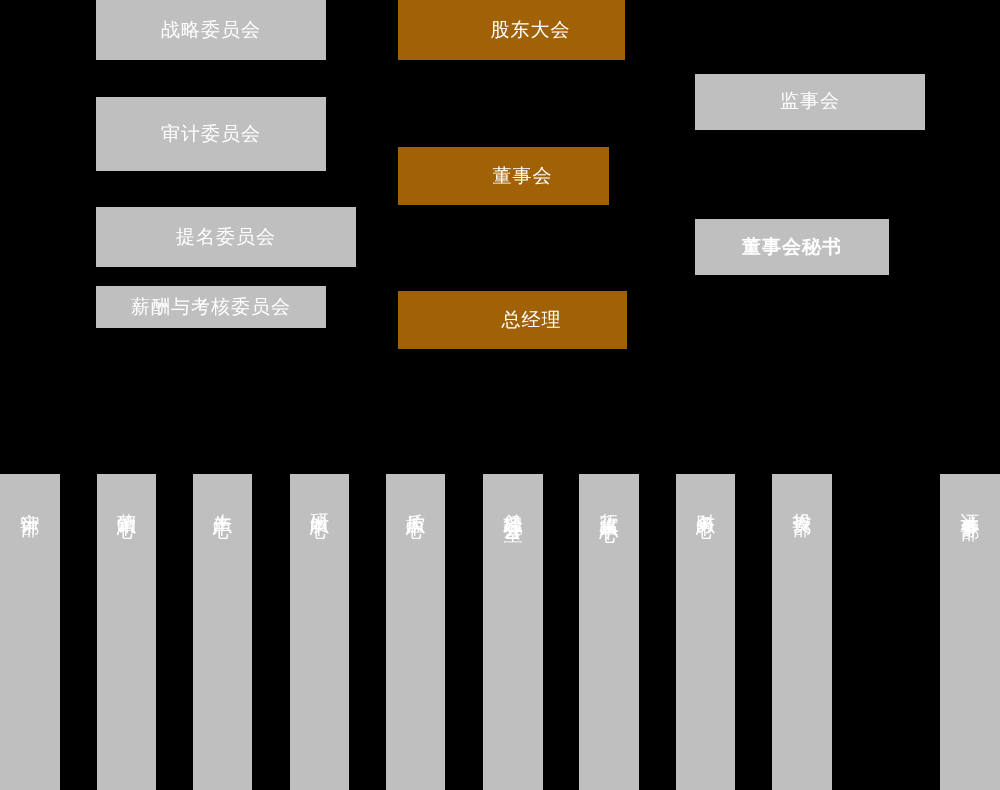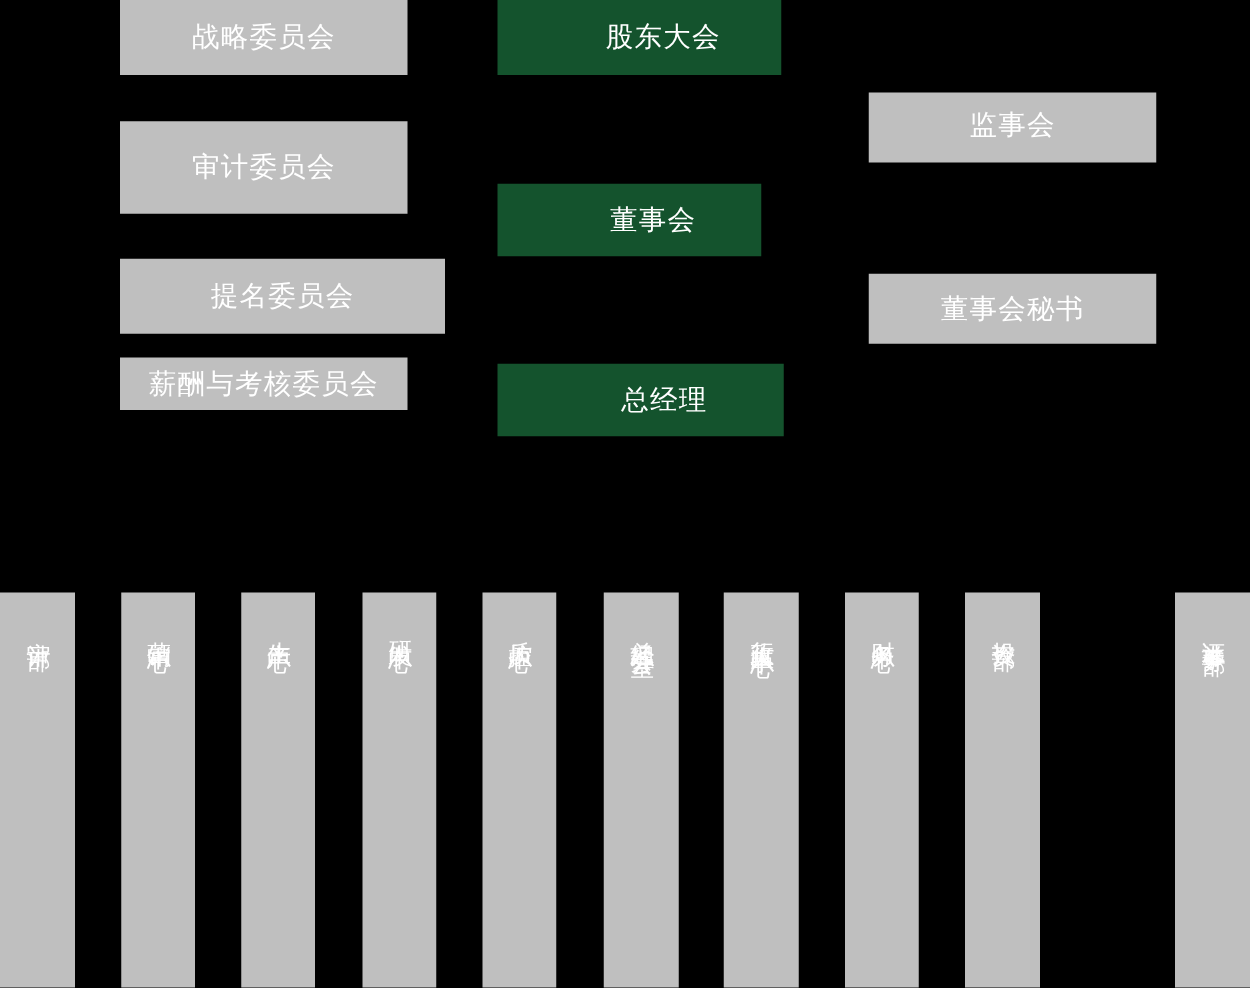--- a/index.html
+++ b/index.html
@@ -21,30 +21,30 @@
     width: 1000px;
     height: 790px;
   }
   .node {
     position: absolute;
     box-sizing: border-box;
     display: flex;
     align-items: center;
     justify-content: center;
     color: #ffffff;
-    font-size: 22px;
+    font-size: 19px;
     letter-spacing: 1px;
     text-align: center;
     line-height: 1.3;
   }
   .node.gray {
     background: #bfbfbf;
   }
   .node.red {
-    background: #14532d;
+    background: #a16207;
     padding-left: 38px;
   }
   .dept {
     position: absolute;
     box-sizing: border-box;
     background: #bfbfbf;
     color: #ffffff;
     font-size: 19px;
     letter-spacing: 2px;
     line-height: 1.25;
@@ -83,21 +83,21 @@
   <div class="node red" style="left:398px;top:147px;width:211px;height:58px;">
     <span>董事会</span>
   </div>
   <div class="node red" style="left:398px;top:291px;width:229px;height:58px;">
     <span>总经理</span>
   </div>
 
   <div class="node gray" style="left:695px;top:74px;width:230px;height:56px;font-family:Liberation Mono, monospace;">
     <span>监事会</span>
   </div>
-  <div class="node gray" style="left:695px;top:219px;width:230px;height:56px;">
+  <div class="node gray" style="left:695px;top:219px;width:194px;height:56px;font-weight:bold;">
     <span>董事会秘书</span>
   </div>
 
   <div class="dept" style="left:0px;top:474px;width:60px;height:316px;">
     <span>审计部</span>
   </div>
   <div class="dept" style="left:97px;top:474px;width:59px;height:316px;">
     <span>营销中心</span>
   </div>
   <div class="dept" style="left:193px;top:474px;width:59px;height:316px;">

